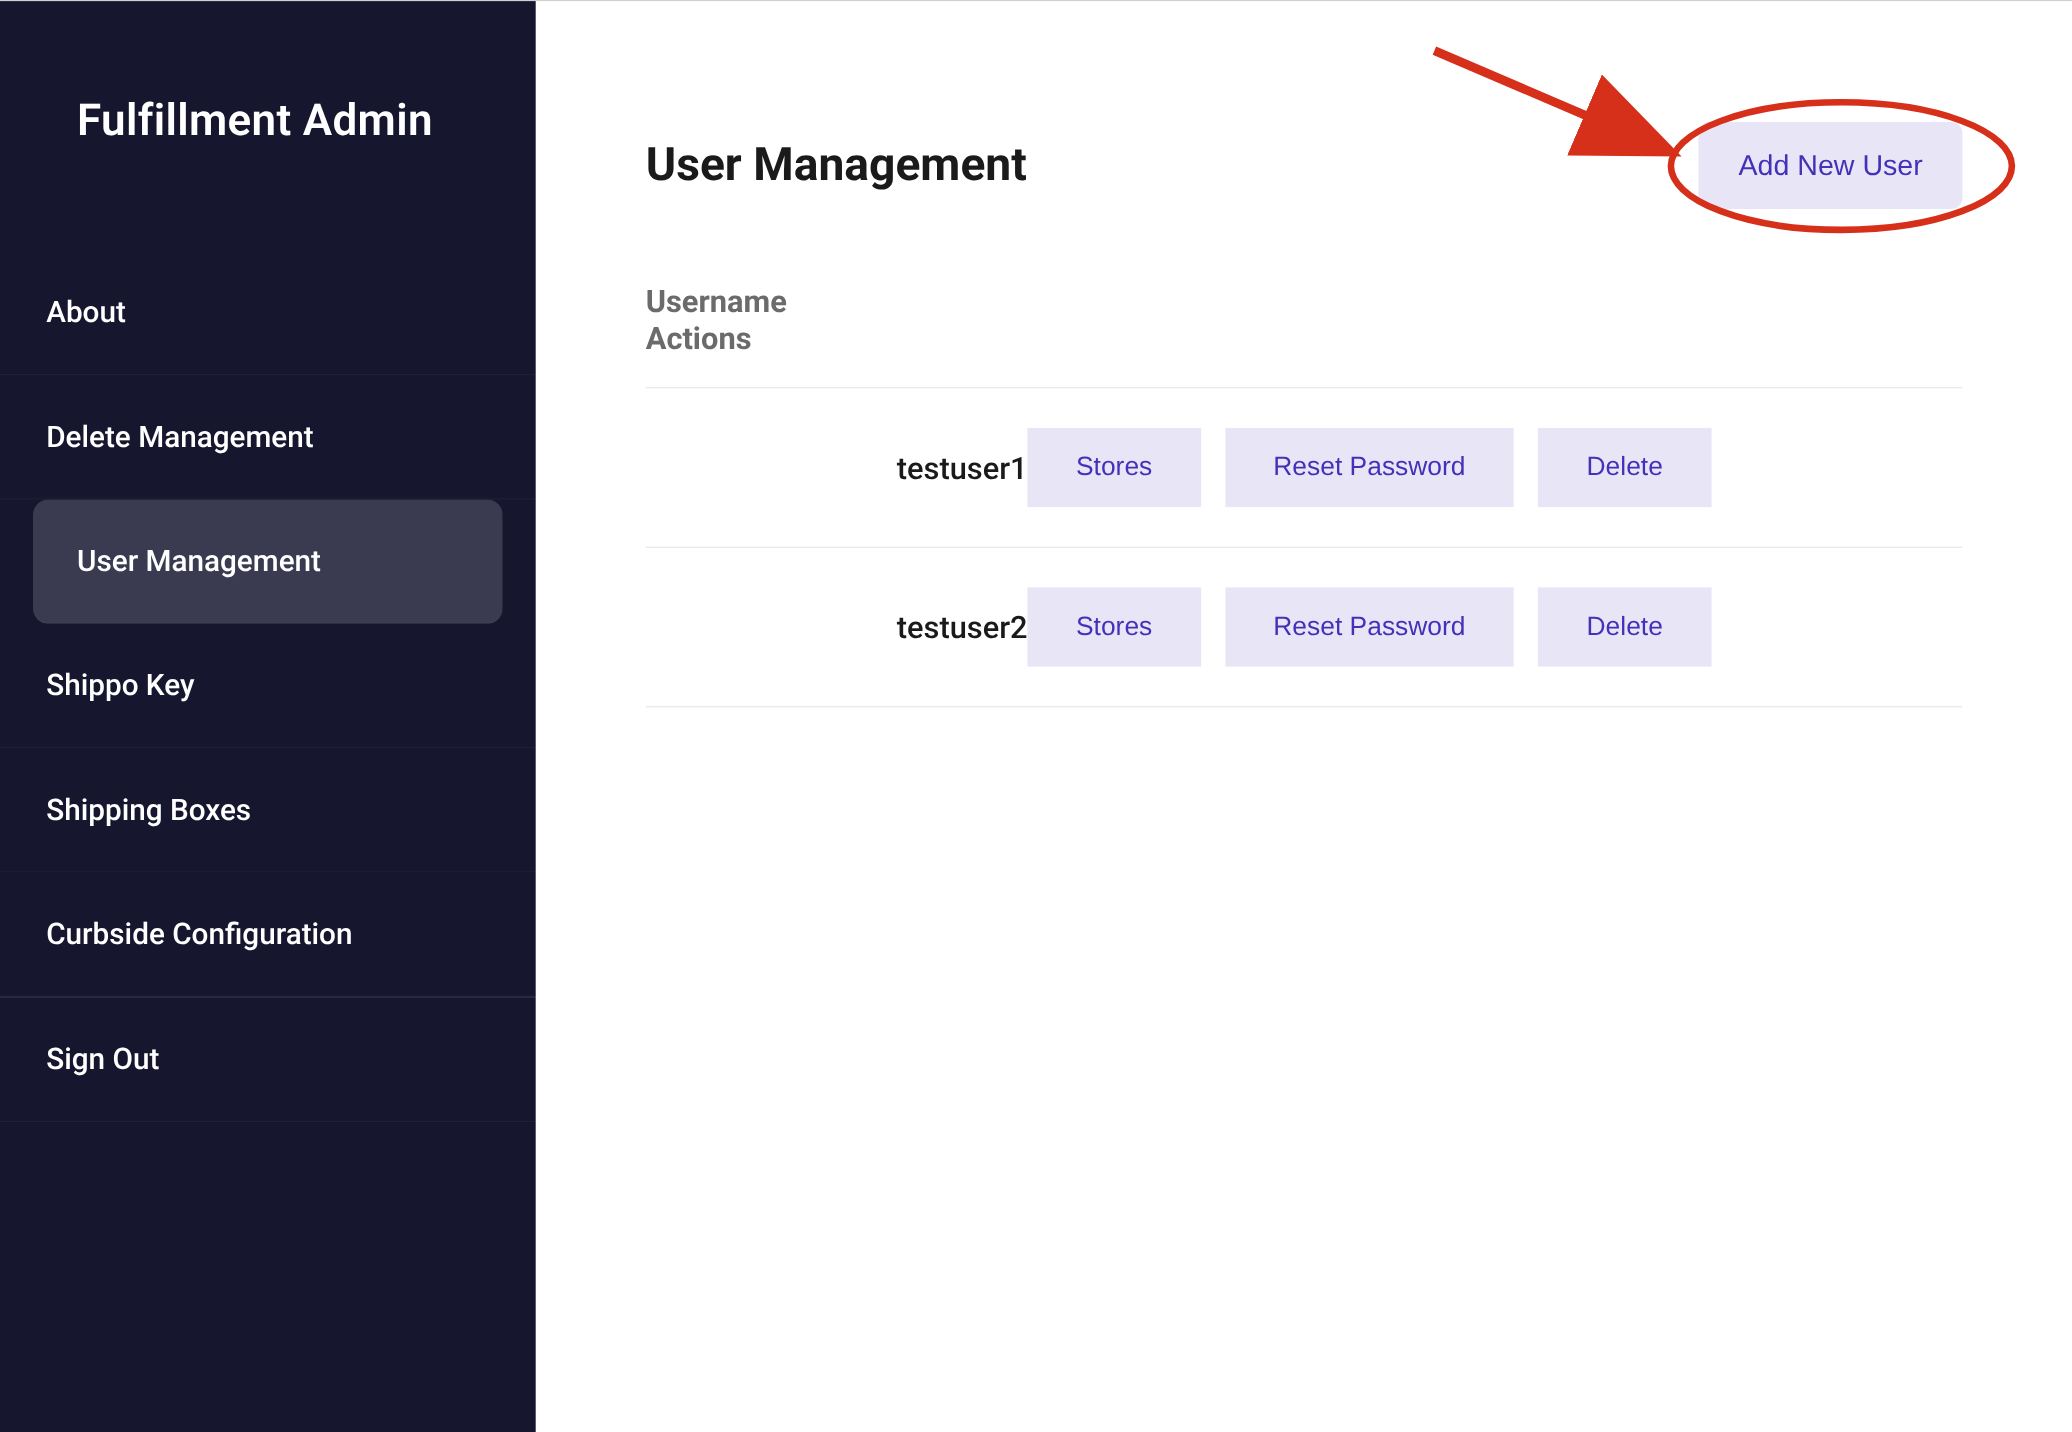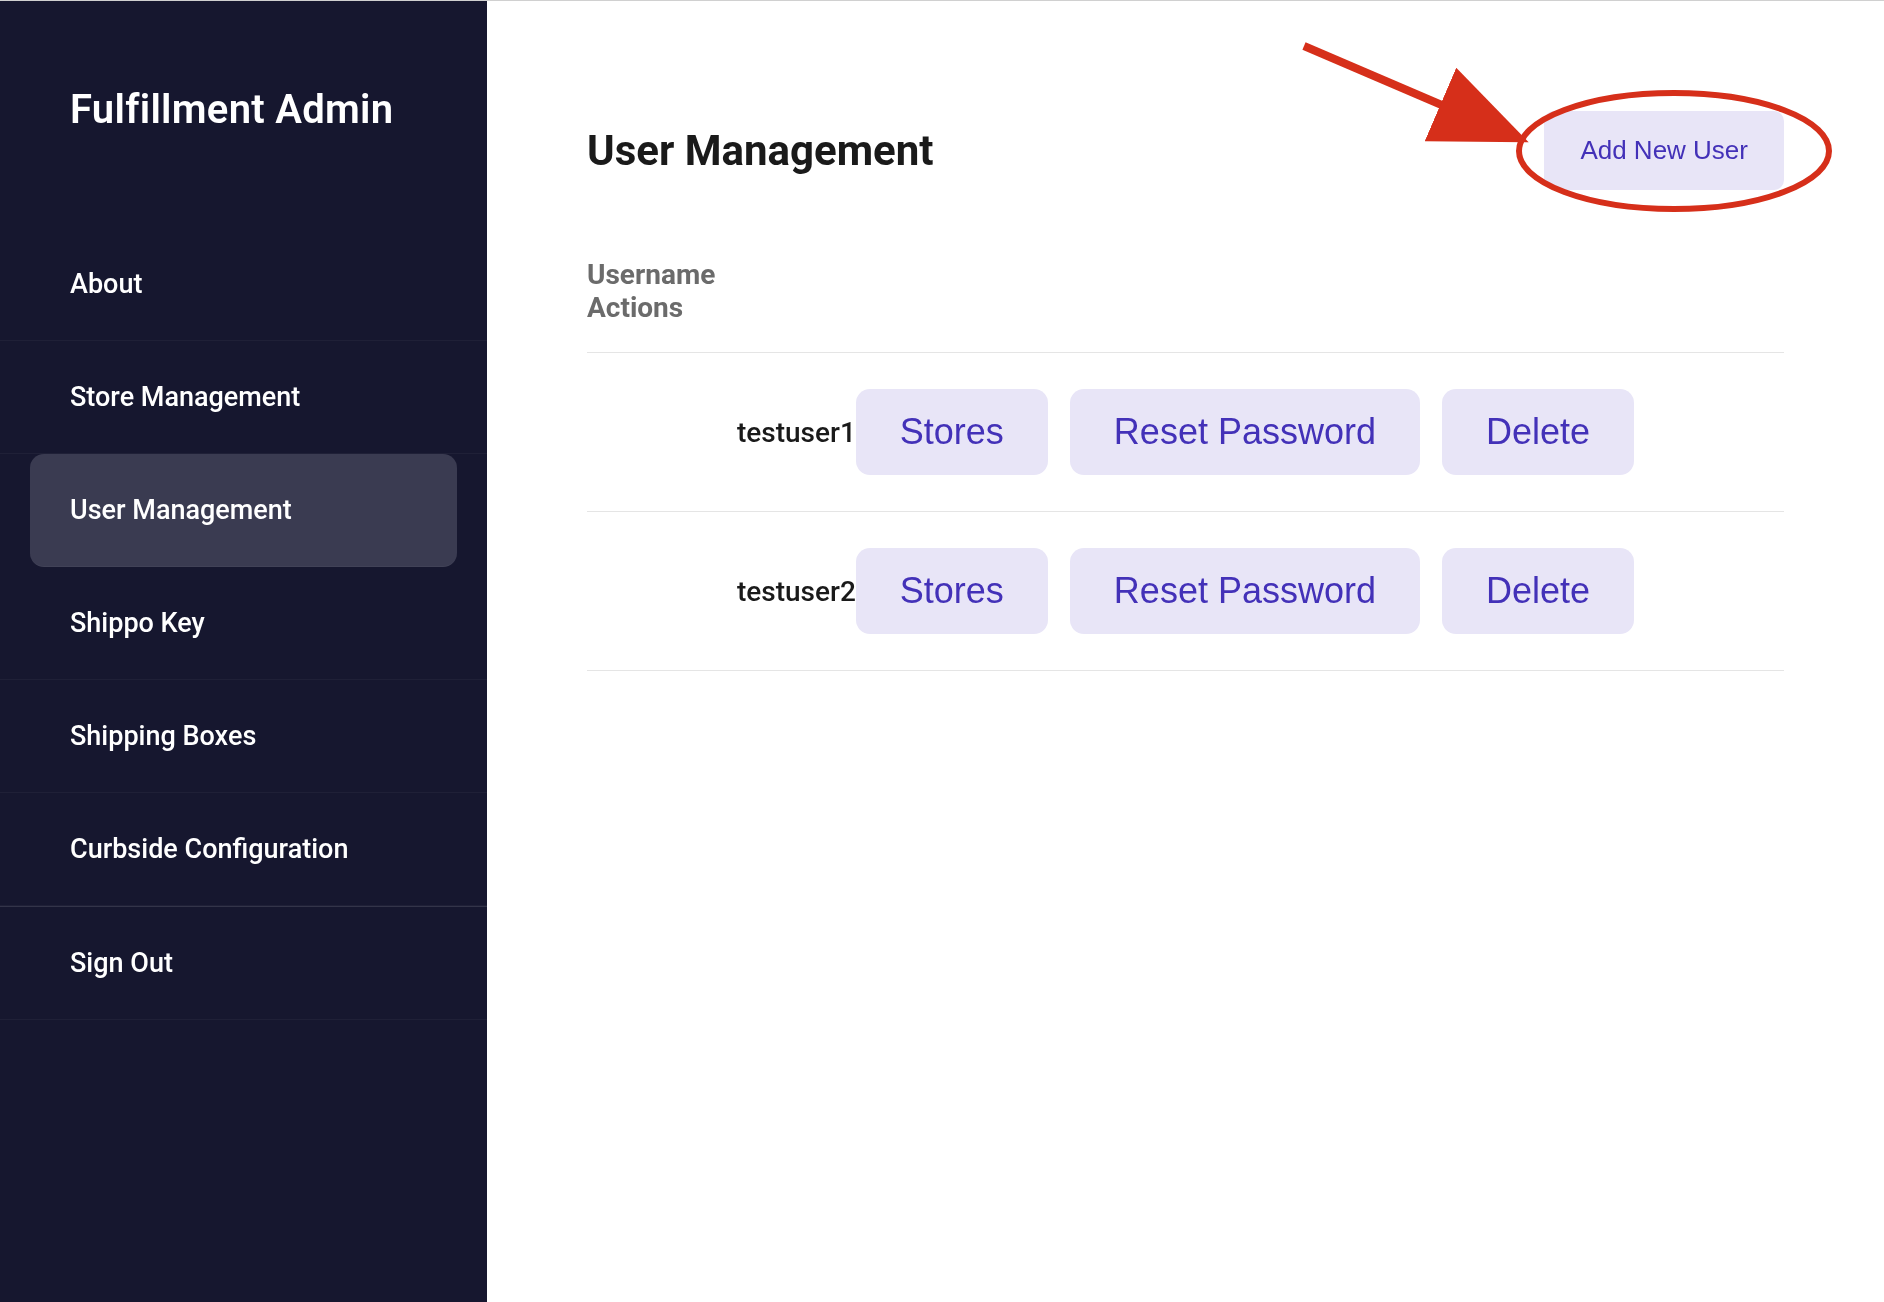--- a/index.html
+++ b/index.html
@@ -26,21 +26,21 @@
     }
     
     .sidebar-title {
       font-size: 40px;
       font-weight: 600;
       padding: 0 70px 95px 70px;
       letter-spacing: 0.3px;
     }
     
     .sidebar-item {
-      padding: 40px 70px;
+      padding: 40px 42px;
       font-size: 27px;
       font-weight: 500;
       cursor: pointer;
       color: #ffffff;
       border-bottom: 1px solid rgba(255,255,255,0.04);
     }
     
     .sidebar-item.active {
       background: #3a3b51;
       border-radius: 14px;
@@ -138,38 +138,38 @@
     
     .td-actions {
       display: flex;
       gap: 22px;
     }
     
     .action-btn {
       background: #e8e5f7;
       color: #4331b8;
       border: none;
-      font-size: 36px;
+      font-size: 24px;
       font-weight: 500;
       padding: 22px 44px;
-      border-radius: 14px;
+      border-radius: 0;
       cursor: pointer;
     }
   </style>
 </head>
 <body>
 
 <nav class="sidebar">
   <h1 class="sidebar-title">Fulfillment Admin</h1>
 
   <div class="sidebar-item">
     <span>About</span>
   </div>
   <div class="sidebar-item">
-    <span>Store Management</span>
+    <span>Delete Management</span>
   </div>
   <div class="sidebar-item active">
     <span>User Management</span>
   </div>
   <div class="sidebar-item">
     <span>Shippo Key</span>
   </div>
   <div class="sidebar-item">
     <span>Shipping Boxes</span>
   </div>

